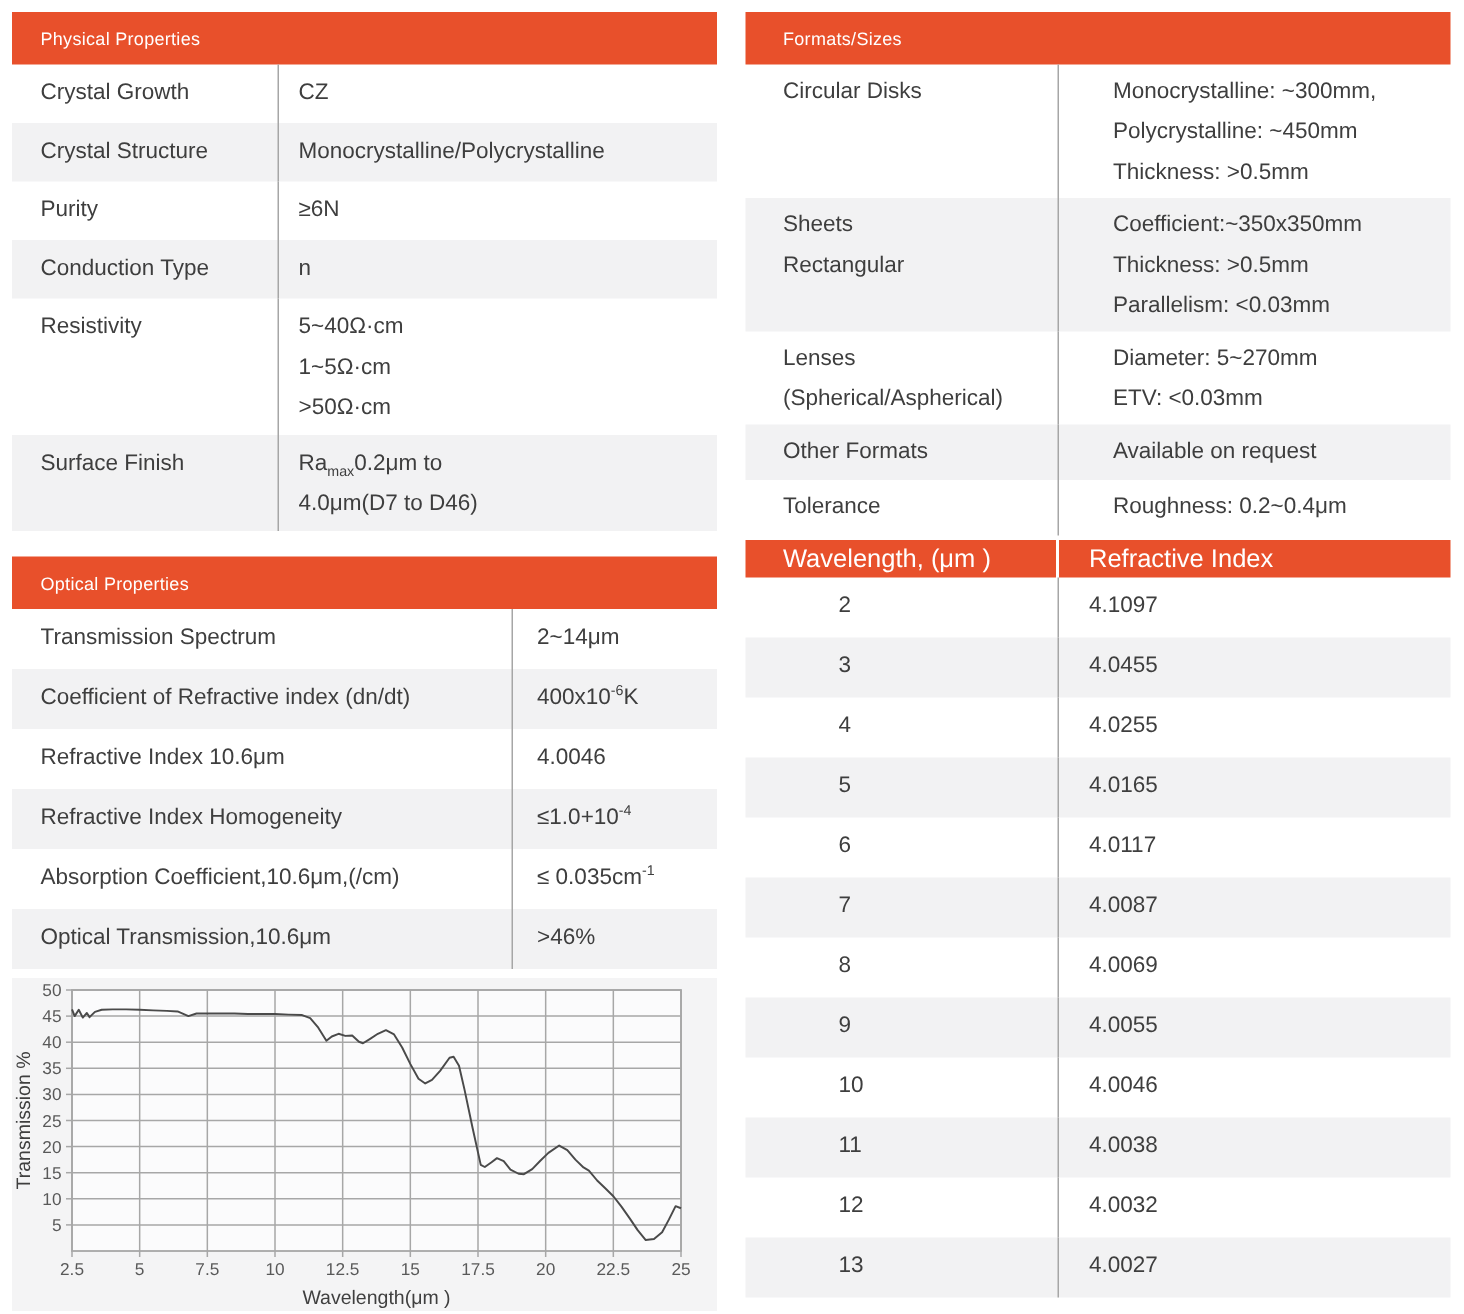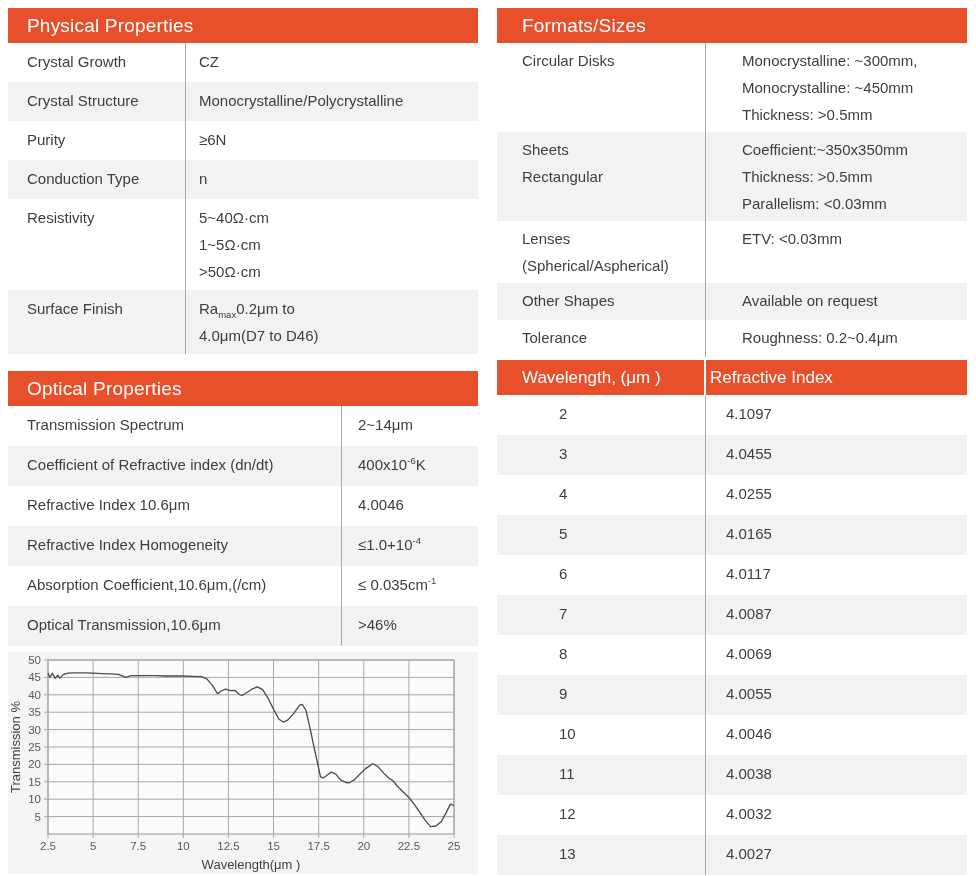--- a/index.html
+++ b/index.html
@@ -1,41 +1,41 @@
 <!DOCTYPE html>
 <html style="--accent: #e8502b; --stripe: #f2f2f3; --divider: #a6a6a6; --text: #3e3e3e; --chartbg: #f4f4f5;"><head>
 <meta charset="utf-8">
 <style>
   *{margin:0;padding:0;box-sizing:border-box}
   html,body{background:#fff}
   body{width:976px;height:876px;overflow:hidden;font-family:"Liberation Sans","DejaVu Sans",sans-serif;color:var(--text,#3e3e3e)}
   .page{display:flex;gap:19px;padding:8px}
   .col{flex:0 0 470px;width:470px}
-  .section-header{height:35px;background:var(--accent,#e8502b);color:#fff;font-size:19px;letter-spacing:.2px;display:flex;align-items:center;padding-left:19px}
+  .section-header{height:35px;background:var(--accent,#e8502b);color:#fff;font-size:12px;letter-spacing:.2px;display:flex;align-items:center;padding-left:19px}
   .col-right .section-header{padding-left:25px}
   .mt{margin-top:17px}
   .ptable .row{display:flex}
   .ptable .row:nth-child(even){background:var(--stripe,#f2f2f3)}
   .cell{display:flex;flex-direction:column;font-size:15px;line-height:27px;padding-top:5px;padding-bottom:5px}
   .value-cell{flex:1 1 auto;border-left:1px solid var(--divider,#a6a6a6)}
   sub,sup{font-size:9.5px;line-height:0}
   .t-physical .row{min-height:39px}
   .t-physical .label-cell{flex:0 0 177px;padding-left:19px}
   .t-physical .value-cell{padding-left:13px}
   .t-optical .row{min-height:40px}
   .t-optical .label-cell{flex:0 0 333px;padding-left:19px}
   .t-optical .value-cell{padding-left:16px}
   .t-formats .row{min-height:37px}
   .t-formats .cell{padding-top:4px;padding-bottom:4px}
   .t-formats .label-cell{flex:0 0 208px;padding-left:25px}
   .t-formats .value-cell{padding-left:36px}
   .dual-header{display:flex;margin-top:3px}
-  .dual-header .hcell{height:35px;background:var(--accent,#e8502b);color:#fff;font-size:17px;display:flex;align-items:center}
+  .dual-header .hcell{height:25px;background:var(--accent,#e8502b);color:#fff;font-size:17px;display:flex;align-items:center}
   .dual-header .h1{flex:0 0 207px;padding-left:25px;margin-right:2px}
-  .dual-header .h2{flex:1 1 auto;padding-left:4px}
+  .dual-header .h2{flex:1 1 auto;padding-left:20px}
   .t-wave .row{height:40px}
   .t-wave .label-cell{flex:0 0 208px;padding-left:62px}
   .t-wave .value-cell{padding-left:20px}
   .chart-block{margin-top:6px;width:470px;height:222px;background:var(--chartbg,#f4f4f5)}
   .chart-block svg{display:block;font-family:inherit}
 </style>
 </head>
 <body>
 
 <div class="page">
@@ -226,47 +226,48 @@
     <div class="section-header">
       <span>Formats/Sizes</span>
     </div>
     <div class="ptable t-formats">
         <div class="row">
           <div class="cell label-cell">
             <div>Circular Disks</div>
           </div>
           <div class="cell value-cell">
             <div>Monocrystalline: ~300mm,</div>
-            <div>Monocrystalline: ~450mm</div>
+            <div>Polycrystalline: ~450mm</div>
             <div>Thickness: &gt;0.5mm</div>
           </div>
         </div>
         <div class="row">
           <div class="cell label-cell">
             <div>Sheets</div>
             <div>Rectangular</div>
           </div>
           <div class="cell value-cell">
             <div>Coefficient:~350x350mm</div>
             <div>Thickness: &gt;0.5mm</div>
             <div>Parallelism: &lt;0.03mm</div>
           </div>
         </div>
         <div class="row">
           <div class="cell label-cell">
             <div>Lenses</div>
             <div>(Spherical/Aspherical)</div>
           </div>
           <div class="cell value-cell">
+            <div>Diameter: 5~270mm</div>
             <div>ETV: &lt;0.03mm</div>
           </div>
         </div>
         <div class="row">
           <div class="cell label-cell">
-            <div>Other Shapes</div>
+            <div>Other Formats</div>
           </div>
           <div class="cell value-cell">
             <div>Available on request</div>
           </div>
         </div>
         <div class="row">
           <div class="cell label-cell">
             <div>Tolerance</div>
           </div>
           <div class="cell value-cell">

